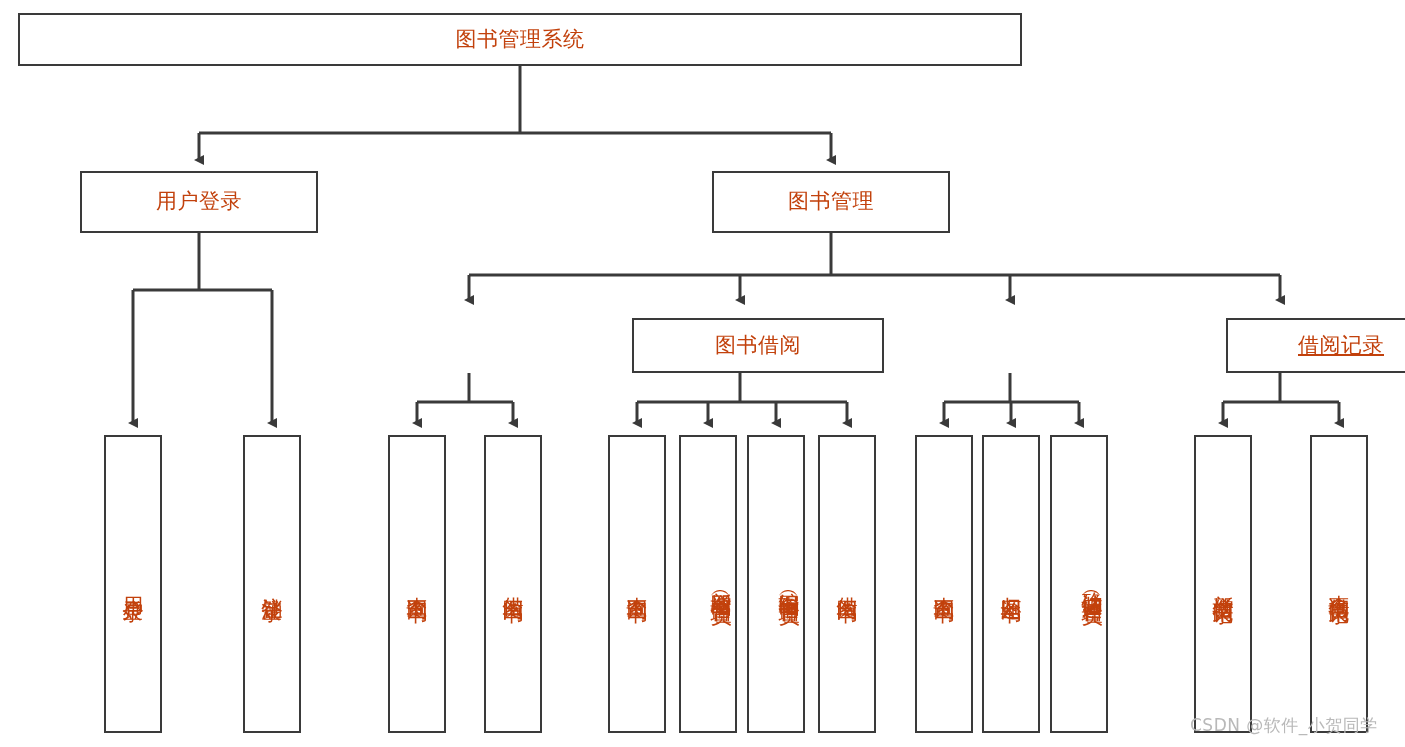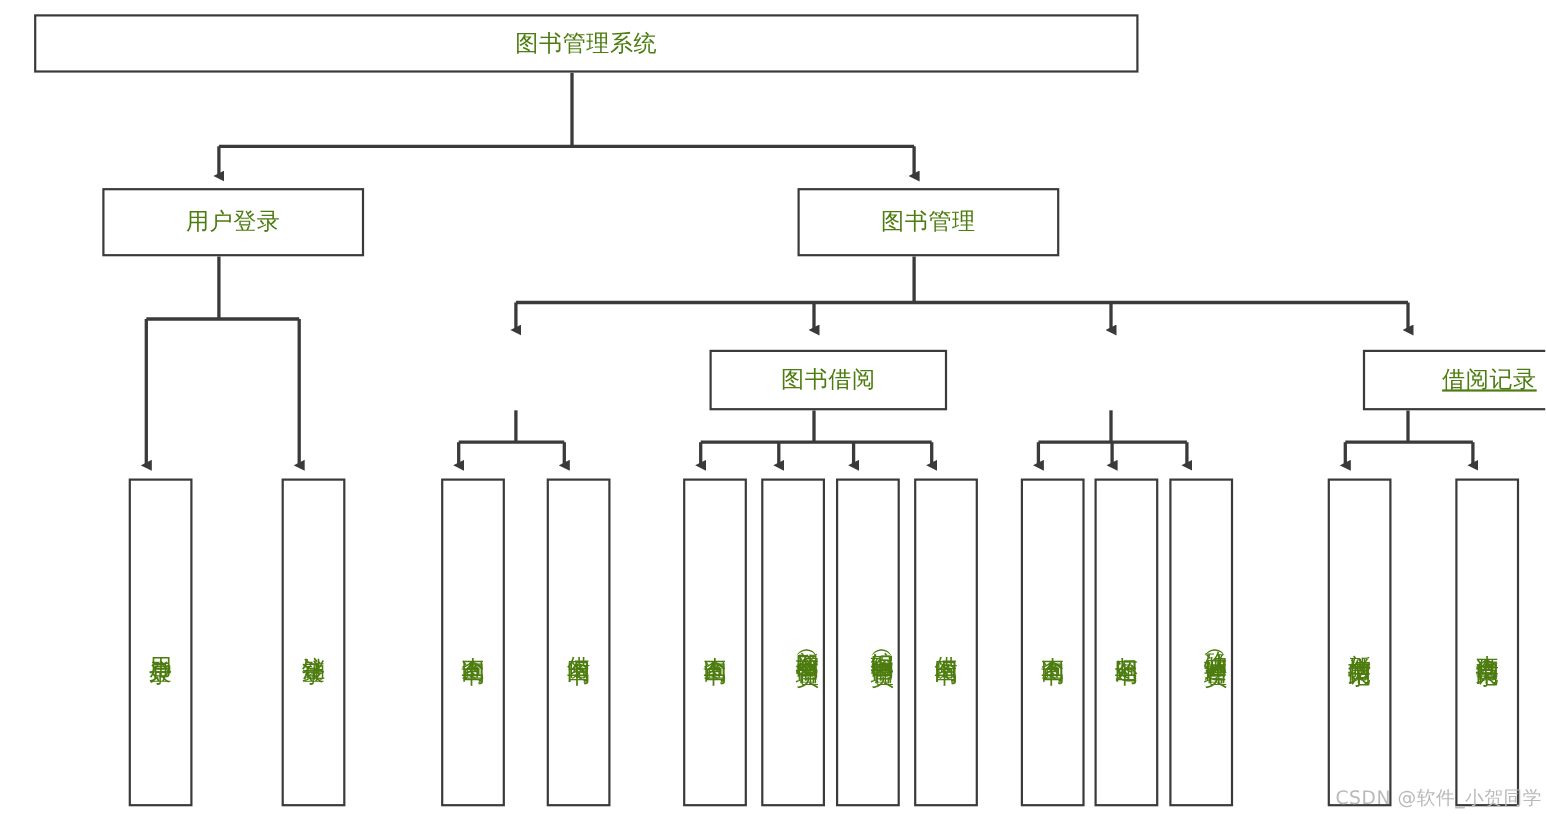--- a/index.html
+++ b/index.html
@@ -26,23 +26,22 @@
     pointer-events: none;
   }
   .node {
     position: absolute;
     box-sizing: border-box;
     background: #ffffff;
     border: 2px solid #3a3a3a;
     display: flex;
     align-items: center;
     justify-content: center;
-    color: #4d7c0f;
+    color: #c2410c;
     z-index: 2;
-    margin-left: 13px;
   }
   .node.horiz {
     font-size: 21px;
     line-height: 1.2;
     letter-spacing: 0.5px;
   }
   .node.vert {
     writing-mode: vertical-rl;
     text-orientation: upright;
     font-size: 21px;
@@ -56,21 +55,20 @@
   }
   .watermark {
     position: absolute;
     left: 1190px;
     top: 714px;
     font-size: 17px;
     color: #b9b9b9;
     letter-spacing: 0.5px;
     white-space: nowrap;
     z-index: 5;
-    margin-left: 24px;
   }
 </style>
 </head>
 <body>
 
 <div id="canvas">
 
   <svg id="edges" viewBox="0 0 1405 747">
     <defs>
       <marker id="arrow" markerWidth="10" markerHeight="10" refX="5" refY="5" orient="auto" markerUnits="userSpaceOnUse">
@@ -119,21 +117,21 @@
       <path d="M1223,402 L1223,423" marker-end="url(#arrow)"></path>
       <path d="M1339,402 L1339,423" marker-end="url(#arrow)"></path>
     </g>
   </svg>
 
   <div class="node horiz" style="left:18px; top:13px; width:1004px; height:53px;">图书管理系统</div>
 
   <div class="node horiz" style="left:80px; top:171px; width:238px; height:62px;">用户登录</div>
   <div class="node horiz" style="left:712px; top:171px; width:238px; height:62px;text-align:center;">图书管理</div>
 
-  <div class="node horiz" style="left:632px; top:318px; width:216px; height:55px;">图书借阅</div>
+  <div class="node horiz" style="left:632px; top:318px; width:252px; height:55px;">图书借阅</div>
   <div class="node horiz" style="left:1226px; top:318px; width:230px; height:55px;text-decoration:underline;">借阅记录</div>
 
   <div class="node vert" style="left:104px; top:435px; width:58px; height:298px;">用户登录</div>
   <div class="node vert" style="left:243px; top:435px; width:58px; height:298px;">注销登录</div>
 
   <div class="node vert" style="left:388px; top:435px; width:58px; height:298px;">查询图书</div>
   <div class="node vert" style="left:484px; top:435px; width:58px; height:298px;">借阅图书</div>
 
   <div class="node vert" style="left:608px; top:435px; width:58px; height:298px;">查询图书</div>
   <div class="node vert top-align" style="left:679px; top:435px; width:58px; height:298px;">新增图书（管理员）</div>

